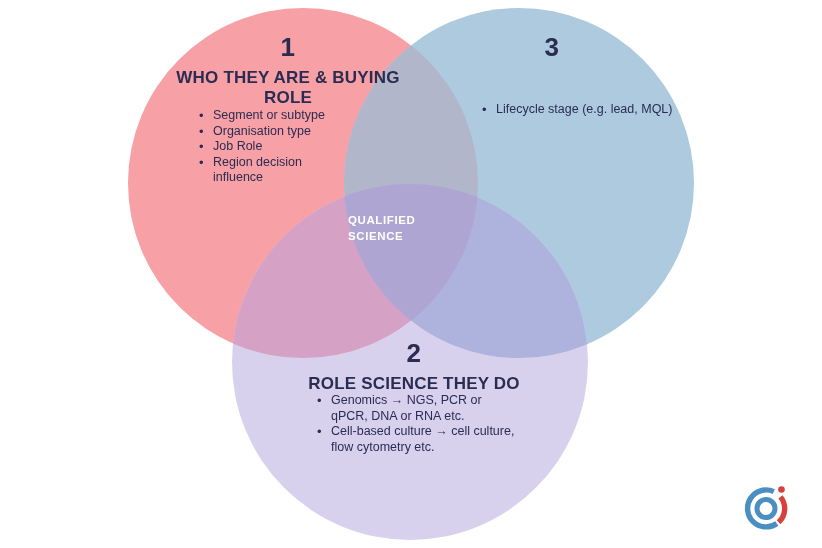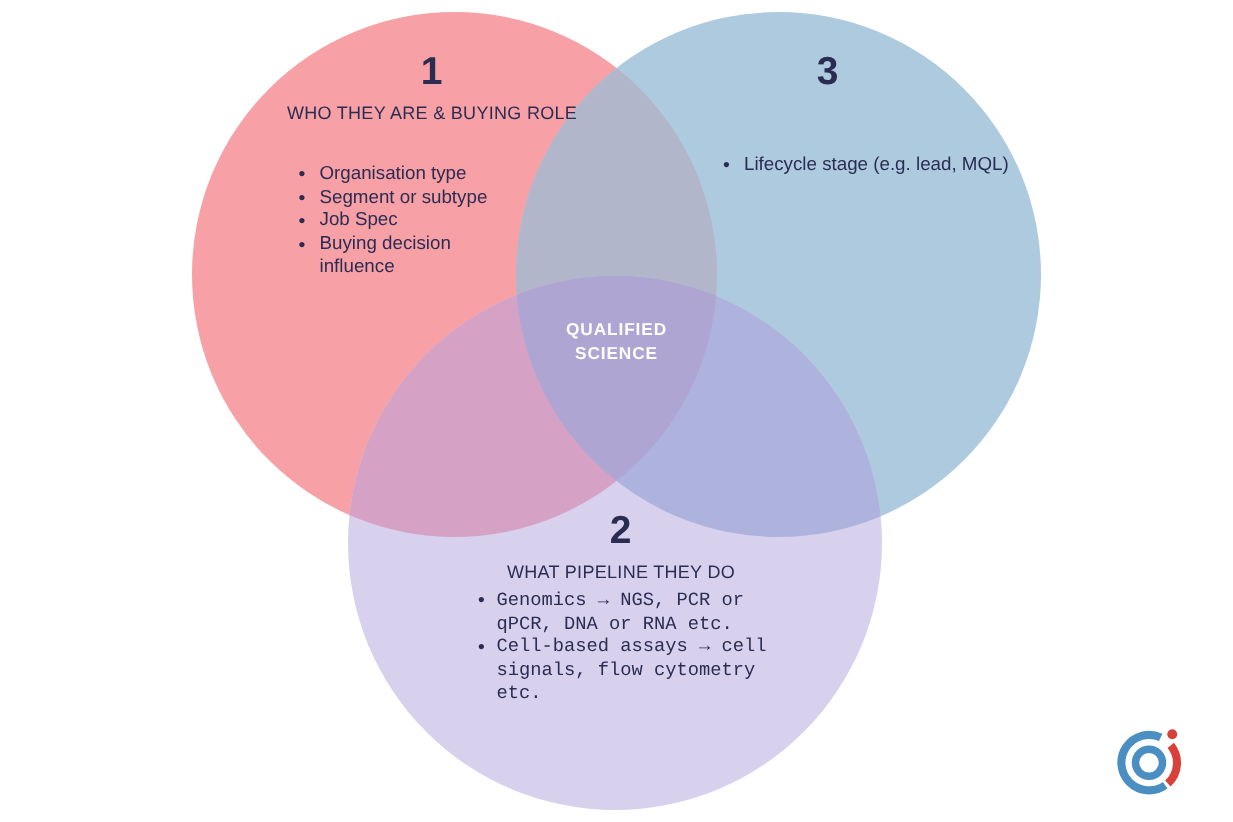--- a/index.html
+++ b/index.html
@@ -33,61 +33,61 @@
     text-align: center;
   }
   .section-number {
     font-size: 26px;
     font-weight: bold;
     line-height: 28px;
     letter-spacing: 0.5px;
   }
   .section-heading {
     margin-top: 7px;
-    font-size: 12px;
-    font-weight: normal;
+    font-size: 17px;
+    font-weight: bold;
     letter-spacing: 0.2px;
   }
   .bullet-list {
     position: absolute;
     font-size: 12.5px;
     line-height: 15.5px;
   }
   .bullet-item {
     display: flex;
   }
   .bullet-item::before {
     content: "\2022";
     flex: 0 0 14px;
     font-size: 13px;
   }
   .center-label {
     position: absolute;
     left: 348px;
     top: 212px;
     width: 126px;
-    text-align: center;
+    text-align: left;
     color: #ffffff;
     font-size: 11.5px;
     font-weight: bold;
     letter-spacing: 0.6px;
     line-height: 16px;
   }
   .logo {
     position: absolute;
     left: 740px;
     top: 479px;
   }
   
   .head-who     { left: 168px; top: 33px;  width: 240px; }
   .head-ready   { left: 432px; top: 33px;  width: 240px; }
   .head-science { left: 294px; top: 339px; width: 240px; }
   .list-who     { left: 199px; top: 108px; width: 132px; }
   .list-ready   { left: 482px; top: 102px; width: 235px; }
-  .list-science { left: 317px; top: 393px; width: 202px; font-family: Liberation Mono, monospace; }
+  .list-science { left: 317px; top: 393px; width: 202px; }
 </style>
 </head>
 <body>
 
 <div class="canvas">
 
   <svg class="venn-svg" width="822" height="548" viewBox="0 0 822 548">
     <defs>
       <clipPath id="clip-who">
           <circle cx="303" cy="183" r="175"></circle>
@@ -114,52 +114,52 @@
   </svg>
 
   <div class="overlay">
 
     <div class="section-head head-who">
       <div class="section-number">1</div>
       <div class="section-heading">WHO THEY ARE &amp; BUYING ROLE</div>
     </div>
     <div class="bullet-list list-who">
       <div class="bullet-item">
+        <span>Segment or subtype</span>
+        </div>
+      <div class="bullet-item">
         <span>Organisation type</span>
         </div>
       <div class="bullet-item">
-        <span>Segment or subtype</span>
+        <span>Job Role</span>
         </div>
       <div class="bullet-item">
-        <span>Job Spec</span>
-        </div>
-      <div class="bullet-item">
-        <span>Buying decision influence</span>
+        <span>Region decision influence</span>
         </div>
     </div>
 
     <div class="section-head head-ready">
       <div class="section-number">3</div>
     </div>
     <div class="bullet-list list-ready">
       <div class="bullet-item">
         <span>Lifecycle stage (e.g. lead, MQL)</span>
         </div>
     </div>
 
     <div class="section-head head-science">
       <div class="section-number">2</div>
-      <div class="section-heading">WHAT PIPELINE THEY DO</div>
+      <div class="section-heading">ROLE SCIENCE THEY DO</div>
     </div>
     <div class="bullet-list list-science">
       <div class="bullet-item">
         <span>Genomics → NGS, PCR or qPCR, DNA or RNA etc.</span>
         </div>
       <div class="bullet-item">
-        <span>Cell-based assays → cell signals, flow cytometry etc.</span>
+        <span>Cell-based culture → cell culture, flow cytometry etc.</span>
         </div>
     </div>
 
     <div class="center-label">
       <div>QUALIFIED</div>
       <div>SCIENCE</div>
     </div>
   </div>
 
   <svg class="logo" width="56" height="58" viewBox="0 0 56 58">

